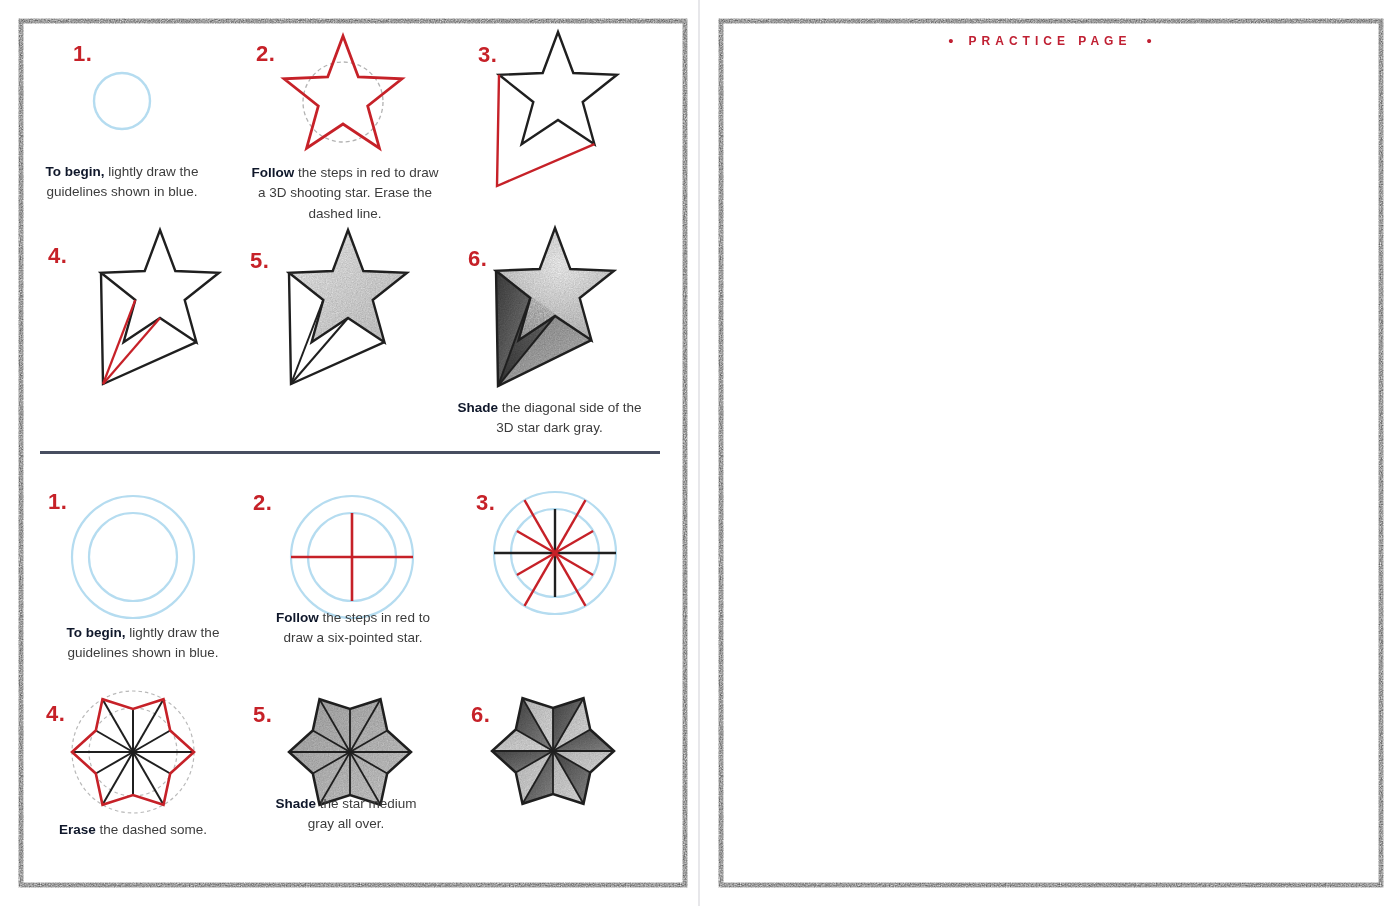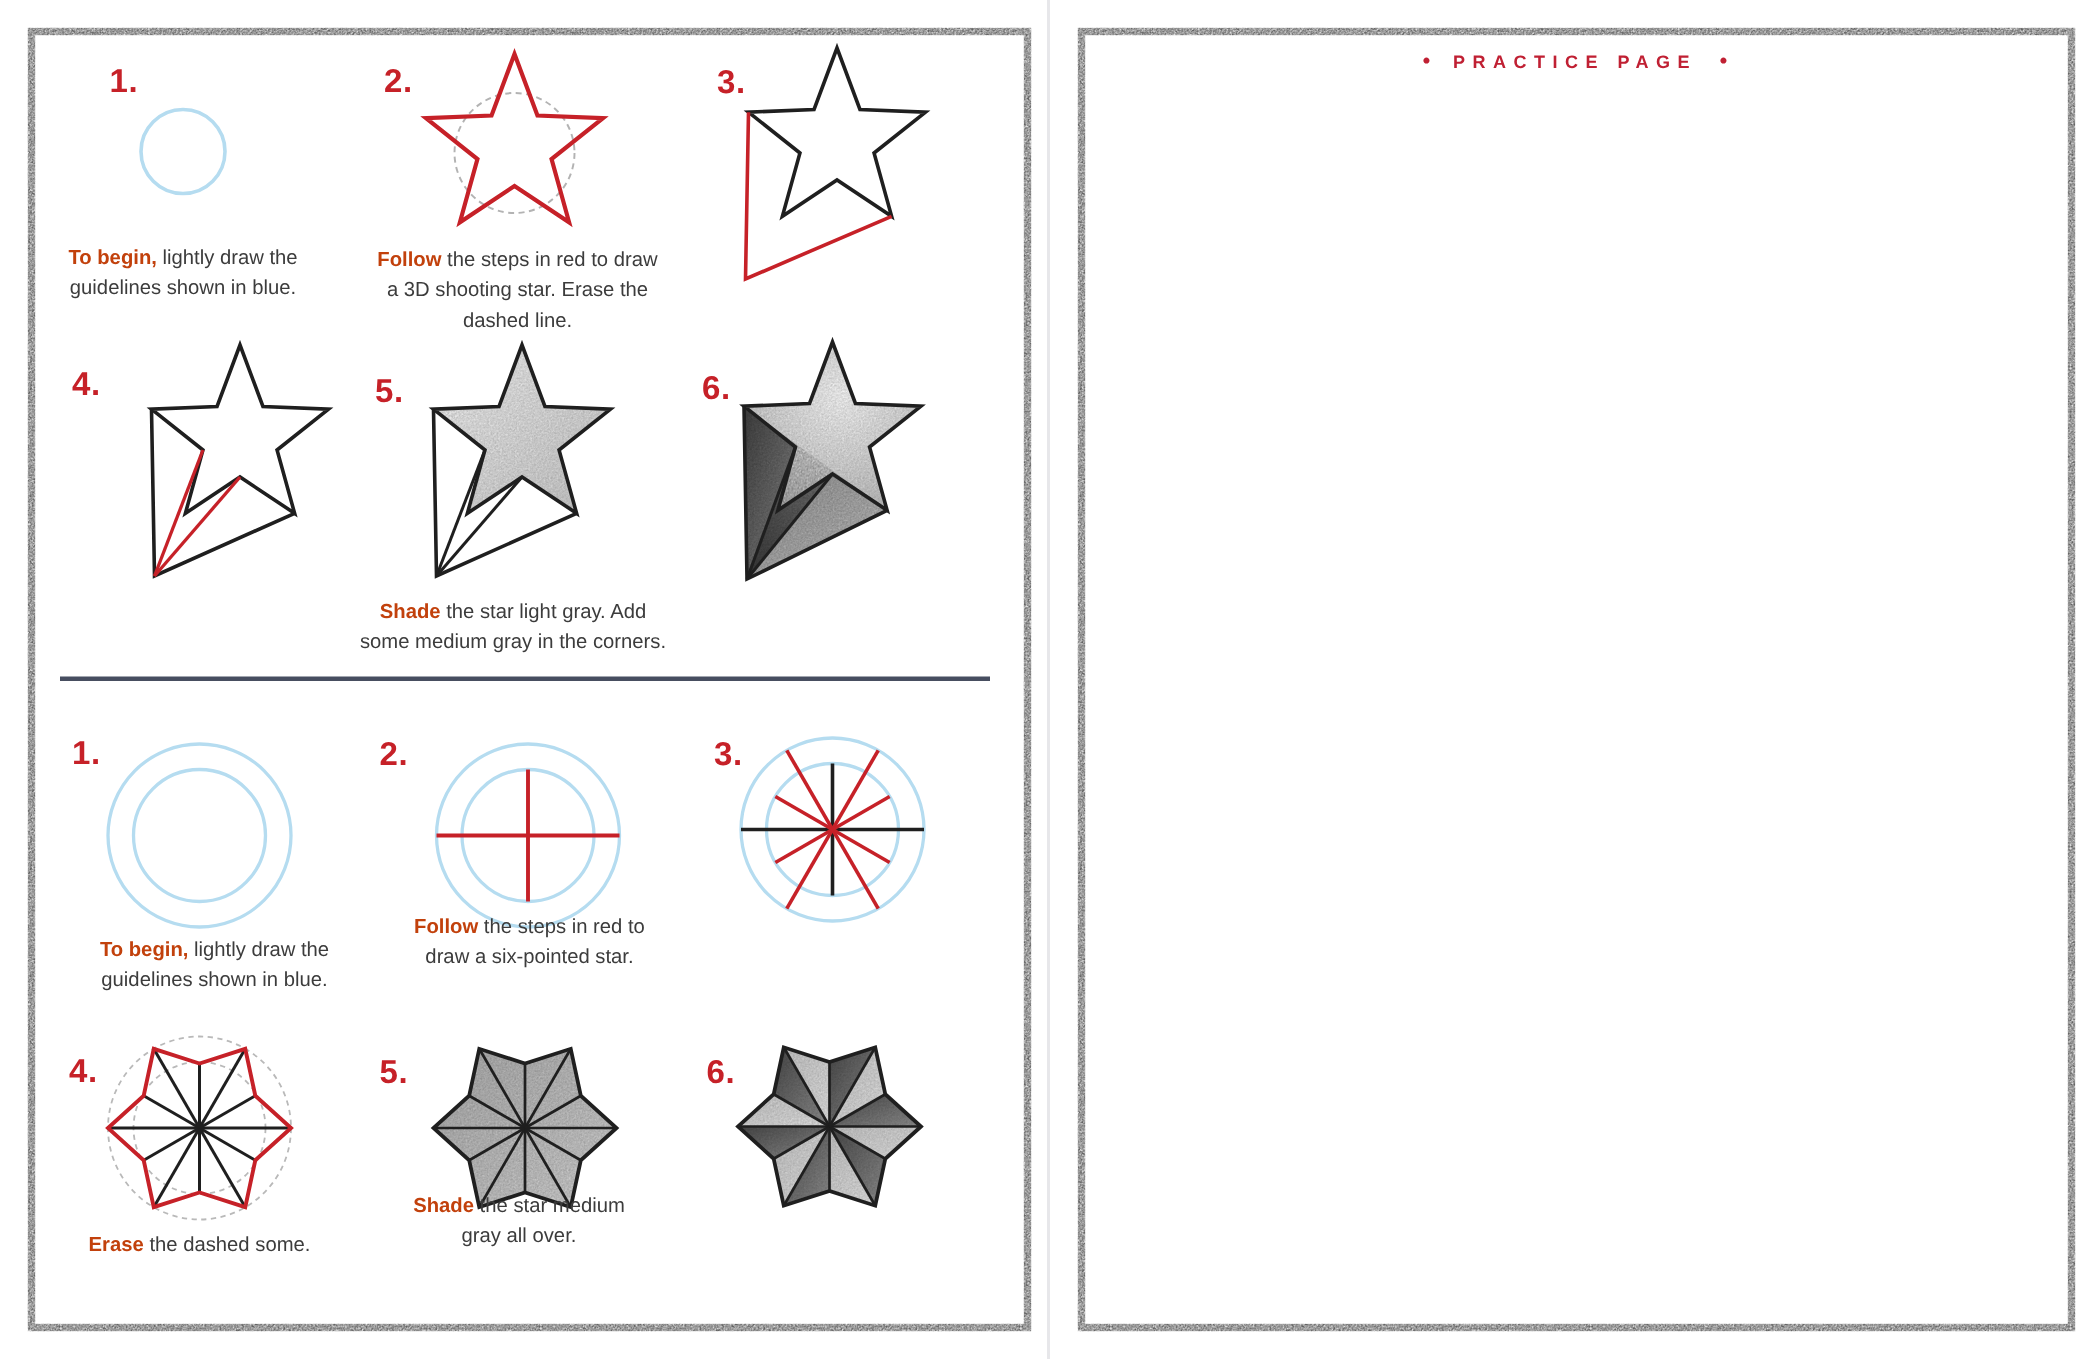--- a/index.html
+++ b/index.html
@@ -5,21 +5,21 @@
   html,body{margin:0;padding:0;background:#ffffff;}
   body{width:1400px;height:906px;position:relative;overflow:hidden;
        font-family:"Liberation Sans","DejaVu Sans",sans-serif;color:#3c3c3c;}
   .page{position:absolute;top:0;height:906px;background:#ffffff;}
   #left-page{left:0;width:700px;}
   #right-page{left:700px;width:700px;}
   .border-svg{position:absolute;pointer-events:none;}
   .gutter{position:absolute;left:698px;top:0;width:3px;height:906px;background:#e7e7ea;}
   .num{position:absolute;font-size:22px;font-weight:bold;color:#c62128;letter-spacing:0.5px;}
   .cap{position:absolute;margin:0;font-size:13.5px;line-height:1.5;text-align:center;color:#3c3c3c;}
-  .cap .lead{color:#c2410c;font-weight:bold;}
+  .cap .lead{color:#0f172a;font-weight:bold;}
   .drawing{position:absolute;}
   .divider{position:absolute;left:40px;top:451px;width:620px;height:2.5px;background:#474e60;}
   .title-row{position:absolute;left:0;top:33px;width:700px;display:flex;
              justify-content:center;align-items:center;gap:15px;color:#c02033;}
   .title-text{font-size:12px;font-weight:bold;letter-spacing:5px;}
   .bullet{font-size:15px;line-height:1;}
   #defs-holder{position:absolute;width:0;height:0;overflow:hidden;}
 </style>
 </head>
 <body>
@@ -118,21 +118,21 @@
     <polygon points="77,6 92.3,47 136,48.8 101.7,76 113.4,118.2 77,94 40.6,118.2 52.3,76 18,48.8 61.7,47" fill="#000" filter="url(#grain)" opacity="0.16"></polygon>
     <polygon points="18,48.8 20,164 113.4,118.2" fill="#000" filter="url(#grain)" opacity="0.2"></polygon>
     <polygon points="77,6 92.3,47 136,48.8 101.7,76 113.4,118.2 77,94 40.6,118.2 52.3,76 18,48.8 61.7,47" fill="none" stroke="#1f1f1f" stroke-width="2.4"></polygon>
     <polyline points="18,48.8 20,164 113.4,118.2" fill="none" stroke="#1f1f1f" stroke-width="2.4"></polyline>
     <line x1="20" y1="164" x2="52.3" y2="76" stroke="#1f1f1f" stroke-width="2"></line>
     <line x1="20" y1="164" x2="77" y2="94" stroke="#1f1f1f" stroke-width="2"></line>
   </svg>
 
   <p class="cap" style="left:33px;top:162px;width:178px"><span class="lead">To begin,</span><span> lightly draw the guidelines shown in blue.</span></p>
   <p class="cap" style="left:250px;top:163px;width:190px"><span class="lead">Follow</span><span> the steps in red to draw a 3D shooting star. Erase the dashed line.</span></p>
-  <p class="cap" style="left:236px;top:398px;width:212px"><span class="lead">Shade</span><span> the star light gray. Add some medium gray in the corners.</span></p>
+  <p class="cap" style="left:452px;top:398px;width:195px"><span class="lead">Shade</span><span> the diagonal side of the 3D star dark gray.</span></p>
 
   <div class="divider"></div>
 
   <div class="num" style="left:48px;top:489px">1.</div>
   <div class="num" style="left:253px;top:490px">2.</div>
   <div class="num" style="left:476px;top:490px">3.</div>
   <div class="num" style="left:46px;top:701px">4.</div>
   <div class="num" style="left:253px;top:702px">5.</div>
   <div class="num" style="left:471px;top:702px">6.</div>
 

